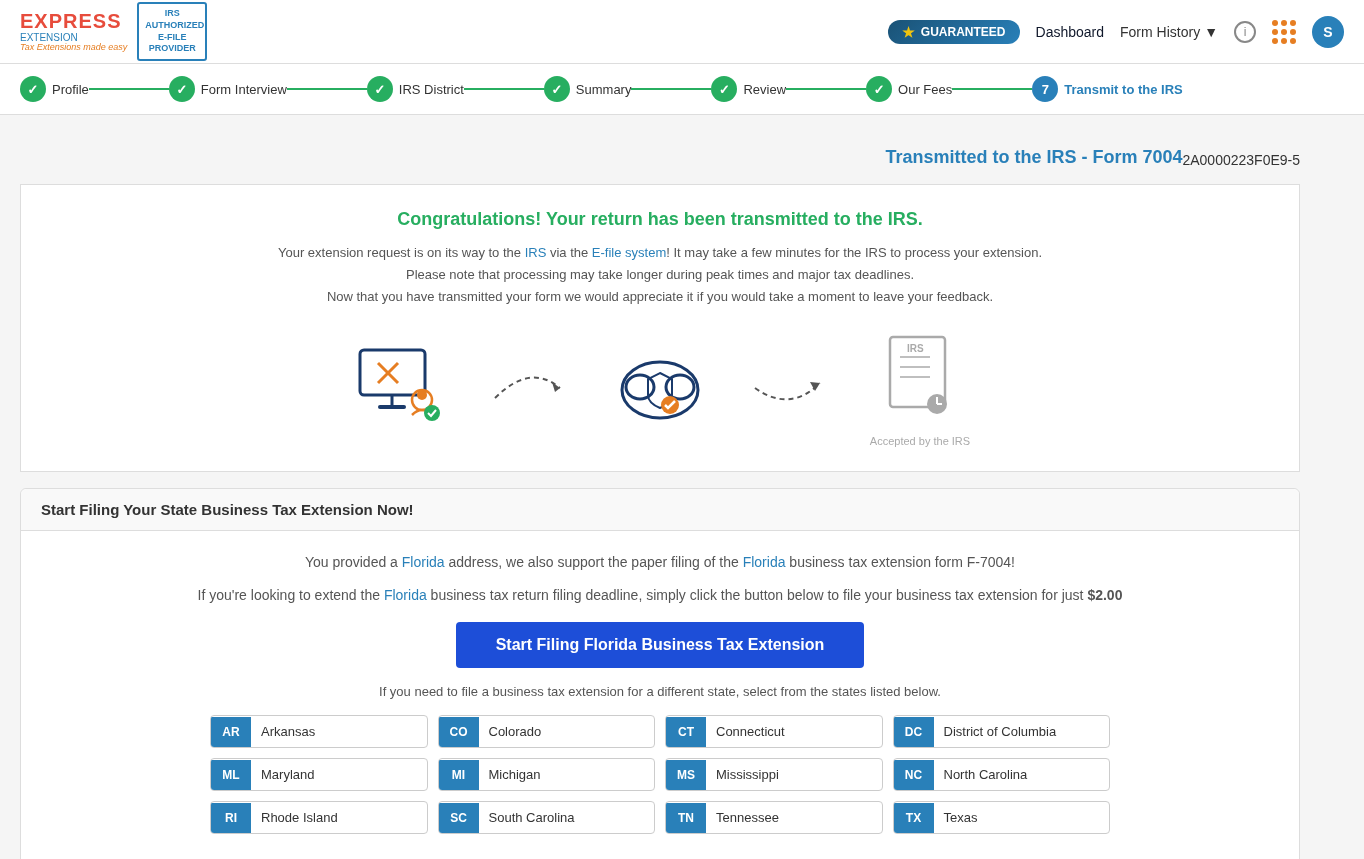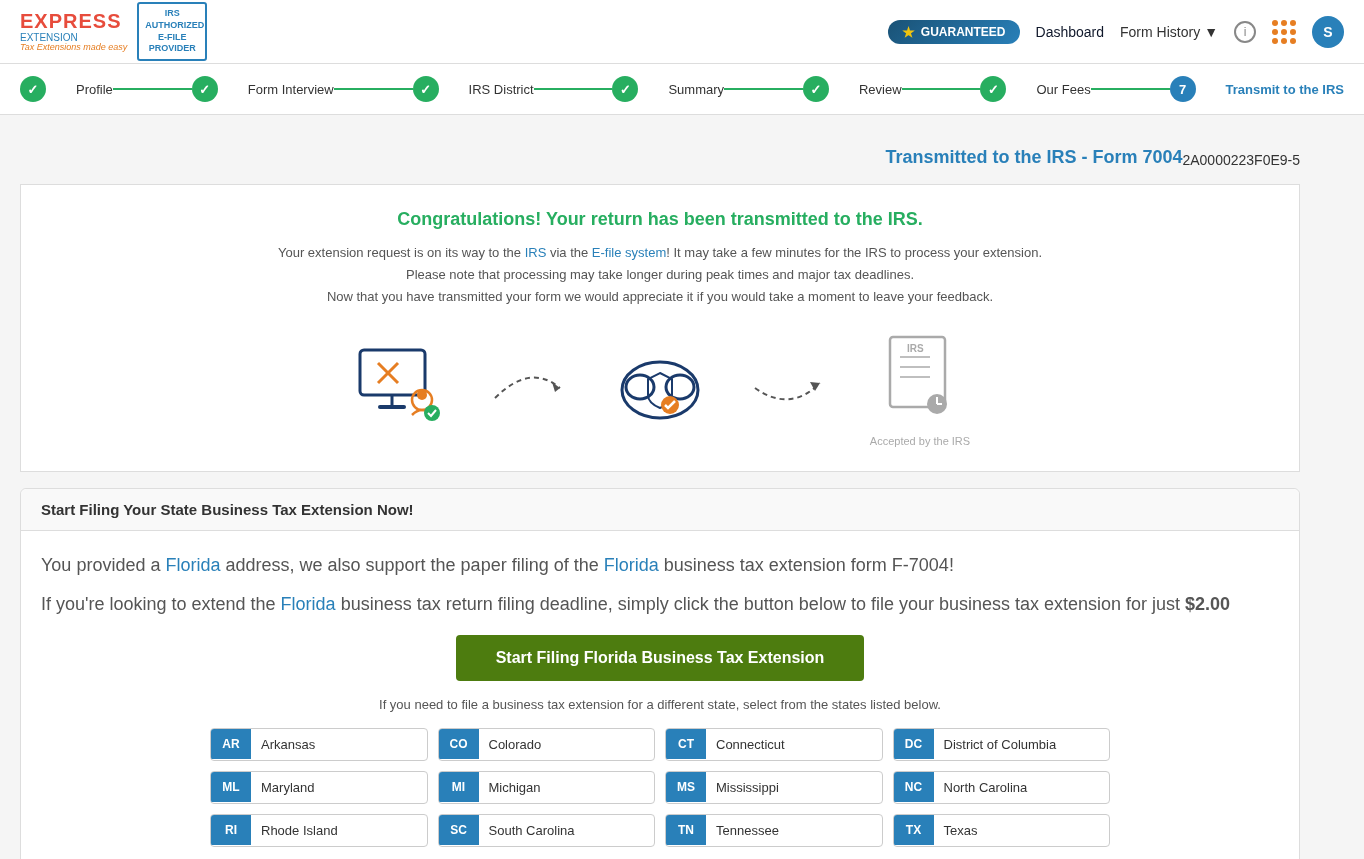--- a/index.html
+++ b/index.html
@@ -69,21 +69,21 @@
       border-radius: 50%;
       background: #27ae60;
       color: #fff;
       display: flex; align-items: center; justify-content: center;
       font-size: 13px; font-weight: bold;
       flex-shrink: 0;
     }
     .step-circle.active {
       background: #2980b9;
     }
-    .step-label { font-size: 13px; color: #333; margin-left: 24px; }
+    .step-label { font-size: 13px; color: #333; }
     .step-label.active { color: #2980b9; font-weight: bold; }
     .step-line {
       flex: 1;
       height: 2px;
       background: #27ae60;
       min-width: 40px;
       max-width: 80px;
     }
 
     
@@ -130,28 +130,28 @@
     .state-section-header {
       background: #f9f9f9;
       border-bottom: 1px solid #ddd;
       padding: 12px 20px;
       font-size: 15px;
       font-weight: bold;
       color: #333;
       border-radius: 6px 6px 0 0;
     }
     .state-section-body { padding: 20px; }
-    .state-desc { color: #555; font-size: 18px; line-height: 1.6; margin-bottom: 10px; }
+    .state-desc { color: #555; font-size: 14px; text-align: center; line-height: 1.6; margin-bottom: 10px; }
     .state-desc .link-blue { color: #2980b9; }
     .state-desc .bold { font-weight: bold; }
 
     .cta-button {
       display: block;
       margin: 16px auto;
-      background: #4d7c0f;
+      background: #1d4ed8;
       color: #fff;
       border: none;
       border-radius: 4px;
       padding: 14px 40px;
       font-size: 16px;
       font-weight: bold;
       cursor: pointer;
       text-align: center;
     }
 

